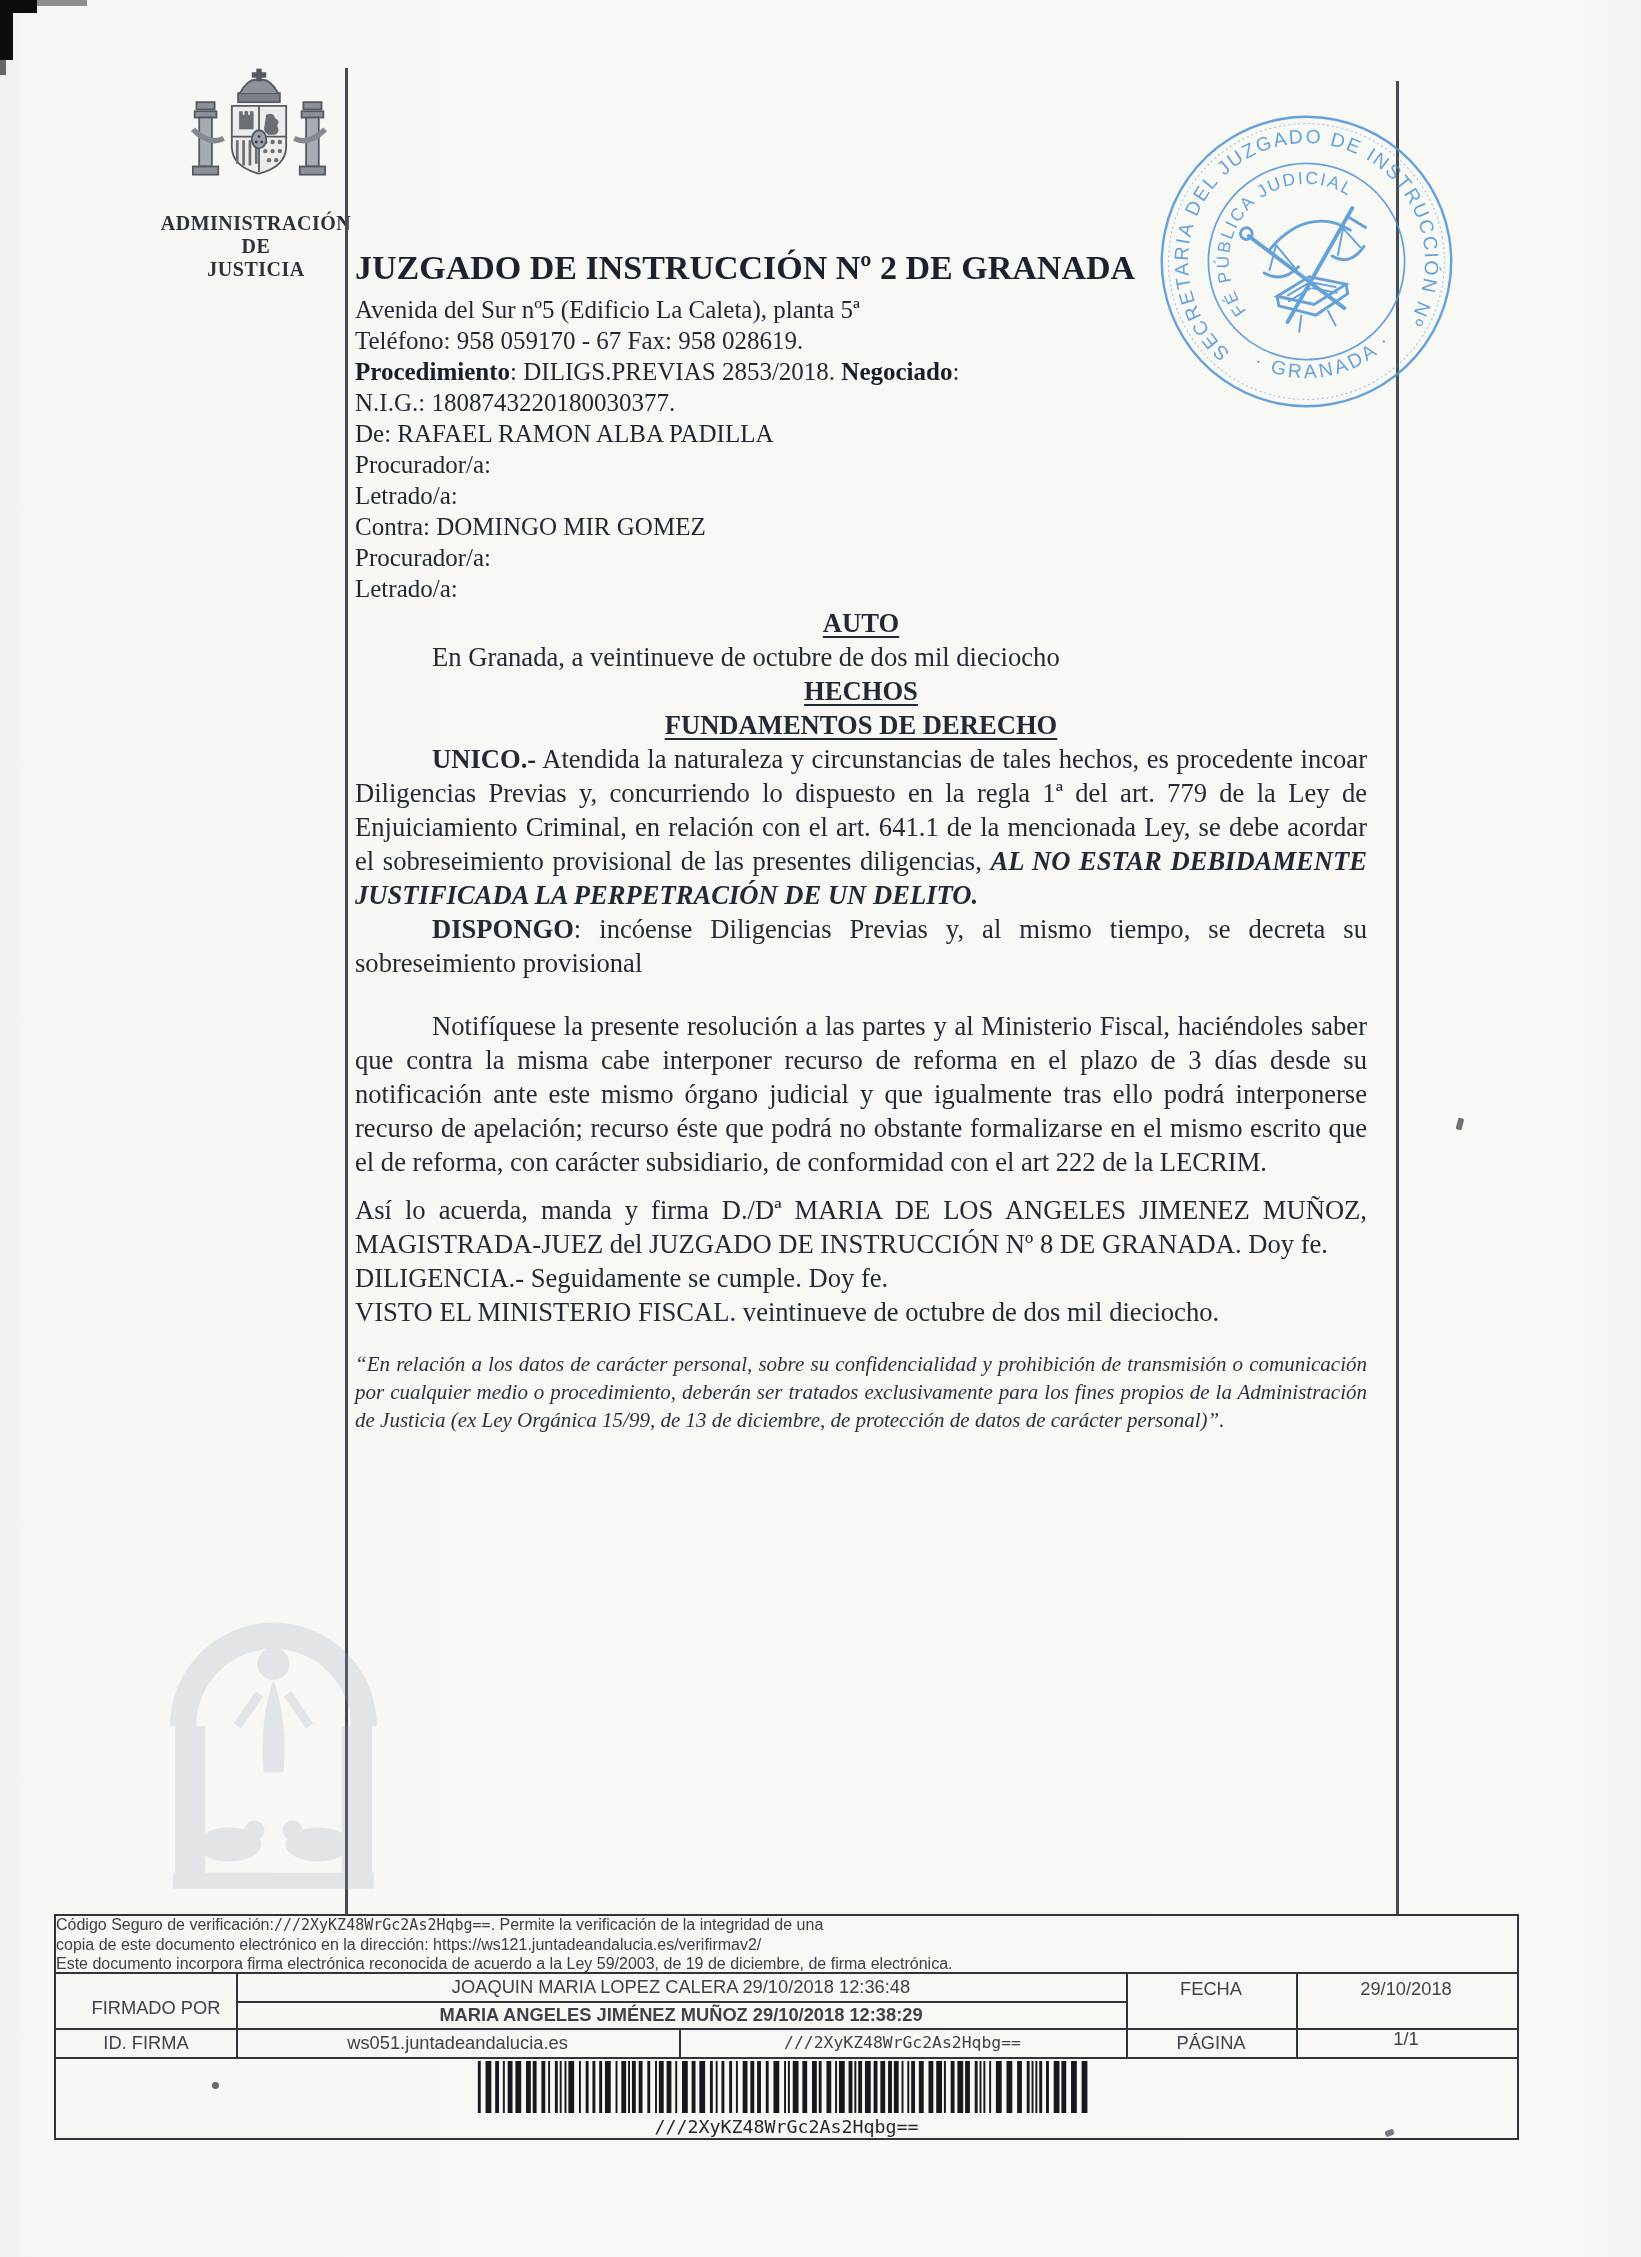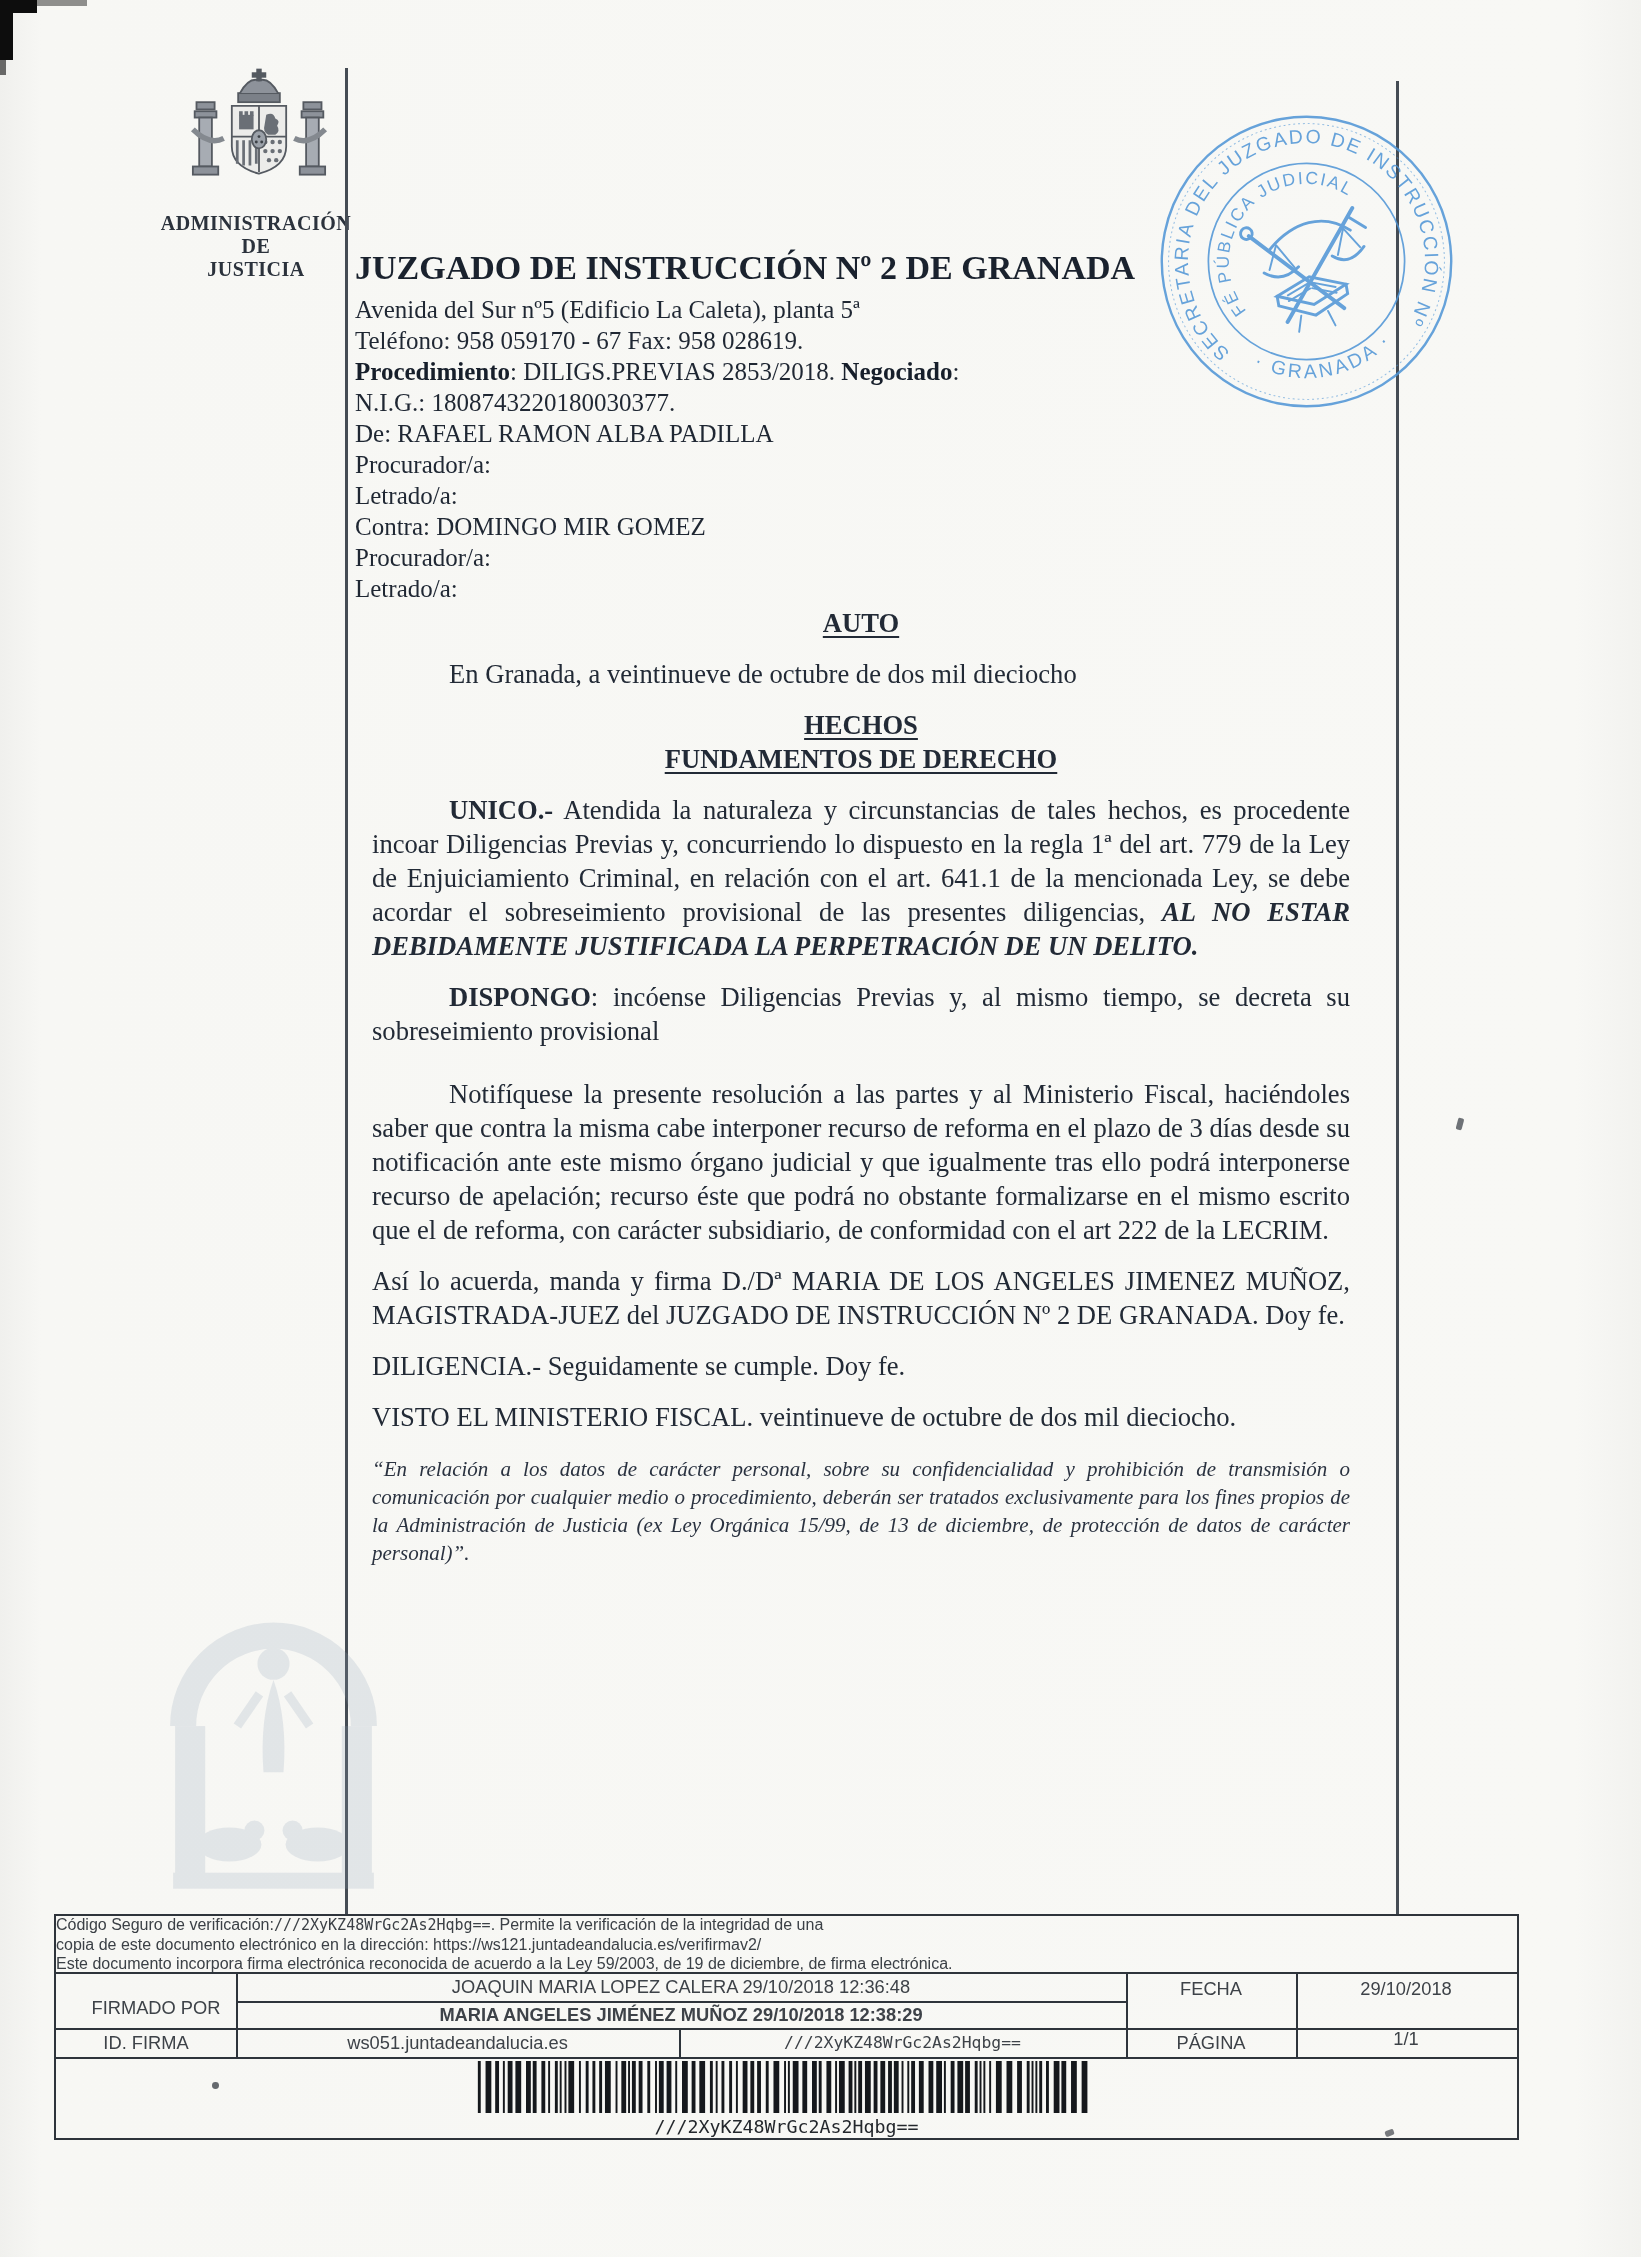--- a/index.html
+++ b/index.html
@@ -16,21 +16,21 @@
   
   .coat{position:absolute;left:182px;top:64px;width:154px;height:147px;}
   .org{position:absolute;left:114px;top:212px;width:284px;text-align:center;
        font-weight:bold;font-size:20px;line-height:23px;color:#2b323c;letter-spacing:0.5px;}
   
   .title{position:absolute;left:355px;top:249px;font-size:34px;font-weight:bold;color:#1a222e;white-space:nowrap;}
   .hdr{position:absolute;left:355px;top:294px;font-size:25px;line-height:31px;color:#1f2733;}
   .hdr b{color:#161e2a;}
   
   .docbody{position:absolute;left:355px;top:606px;width:1012px;font-size:26.6px;line-height:34px;color:#222a36;}
-  .docbody p{margin:17px;text-align:justify;text-align-last:left;}
+  .docbody p{margin:0;text-align:justify;text-align-last:left;}
   .docbody .h{text-align:center;font-weight:bold;}
   .docbody .u{text-decoration:underline;text-underline-offset:3.9px;text-decoration-thickness:1.9px;}
   .docbody .ind{text-indent:77px;}
   .docbody .plain{text-align:left;}
   .docbody .mb30{margin-bottom:29px;}
   .docbody .mb14{margin-bottom:13.5px;}
   .docbody .bi{font-weight:bold;font-style:italic;}
   .docbody .quote{margin-top:21px;font-size:21px;line-height:28px;font-style:italic;color:#2a3240;}
   
   .stamp{position:absolute;left:1155px;top:110px;width:303px;height:303px;opacity:.85;}
@@ -193,21 +193,21 @@
   </svg>
 
   <div class="docbody">
     <div class="h"><span class="u">AUTO</span></div>
     <p class="ind plain">En Granada, a veintinueve de octubre de dos mil dieciocho</p>
     <div class="h"><span class="u">HECHOS</span></div>
     <div class="h"><span class="u">FUNDAMENTOS DE DERECHO</span></div>
     <p class="ind"><b>UNICO.-</b><span> Atendida la naturaleza y circunstancias de tales hechos, es procedente incoar Diligencias Previas y, concurriendo lo dispuesto en la regla 1ª del art. 779 de la Ley de Enjuiciamiento Criminal, en relación con el art. 641.1 de la mencionada Ley, se debe acordar el sobreseimiento provisional de las presentes diligencias, </span><span class="bi">AL NO ESTAR DEBIDAMENTE JUSTIFICADA LA PERPETRACIÓN DE UN DELITO.</span></p>
     <p class="ind mb30"><b>DISPONGO</b><span>: incóense Diligencias Previas y, al mismo tiempo, se decreta su sobreseimiento provisional</span></p>
     <p class="ind mb14">Notifíquese la presente resolución a las partes y al Ministerio Fiscal, haciéndoles saber que contra la misma cabe interponer recurso de reforma en el plazo de 3 días desde su notificación ante este mismo órgano judicial y que igualmente tras ello podrá interponerse recurso de apelación; recurso éste que podrá no obstante formalizarse en el mismo escrito que el de reforma, con carácter subsidiario, de conformidad con el art 222 de la LECRIM.</p>
-    <p>Así lo acuerda, manda y firma D./Dª MARIA DE LOS ANGELES JIMENEZ MUÑOZ, MAGISTRADA-JUEZ del JUZGADO DE INSTRUCCIÓN Nº 2 DE GRANADA. Doy fe.</p>
+    <p>Así lo acuerda, manda y firma D./Dª MARIA DE LOS ANGELES JIMENEZ MUÑOZ, MAGISTRADA-JUEZ del JUZGADO DE INSTRUCCIÓN Nº 8 DE GRANADA. Doy fe.</p>
     <p>DILIGENCIA.- Seguidamente se cumple. Doy fe.</p>
     <p>VISTO EL MINISTERIO FISCAL. veintinueve de octubre de dos mil dieciocho.</p>
     <p class="quote">“En relación a los datos de carácter personal, sobre su confidencialidad y prohibición de transmisión o comunicación por cualquier medio o procedimiento, deberán ser tratados exclusivamente para los fines propios de la Administración de Justicia (ex Ley Orgánica 15/99, de 13 de diciembre, de protección de datos de carácter personal)”.</p>
   </div>
 
   <div class="ftable">
 
     <div class="fl" style="left:0;top:56px;width:100%;height:1.9px;"></div>
     <div class="fl" style="left:180px;top:85px;width:892px;height:1.9px;"></div>
     <div class="fl" style="left:0;top:112px;width:100%;height:1.9px;"></div>

